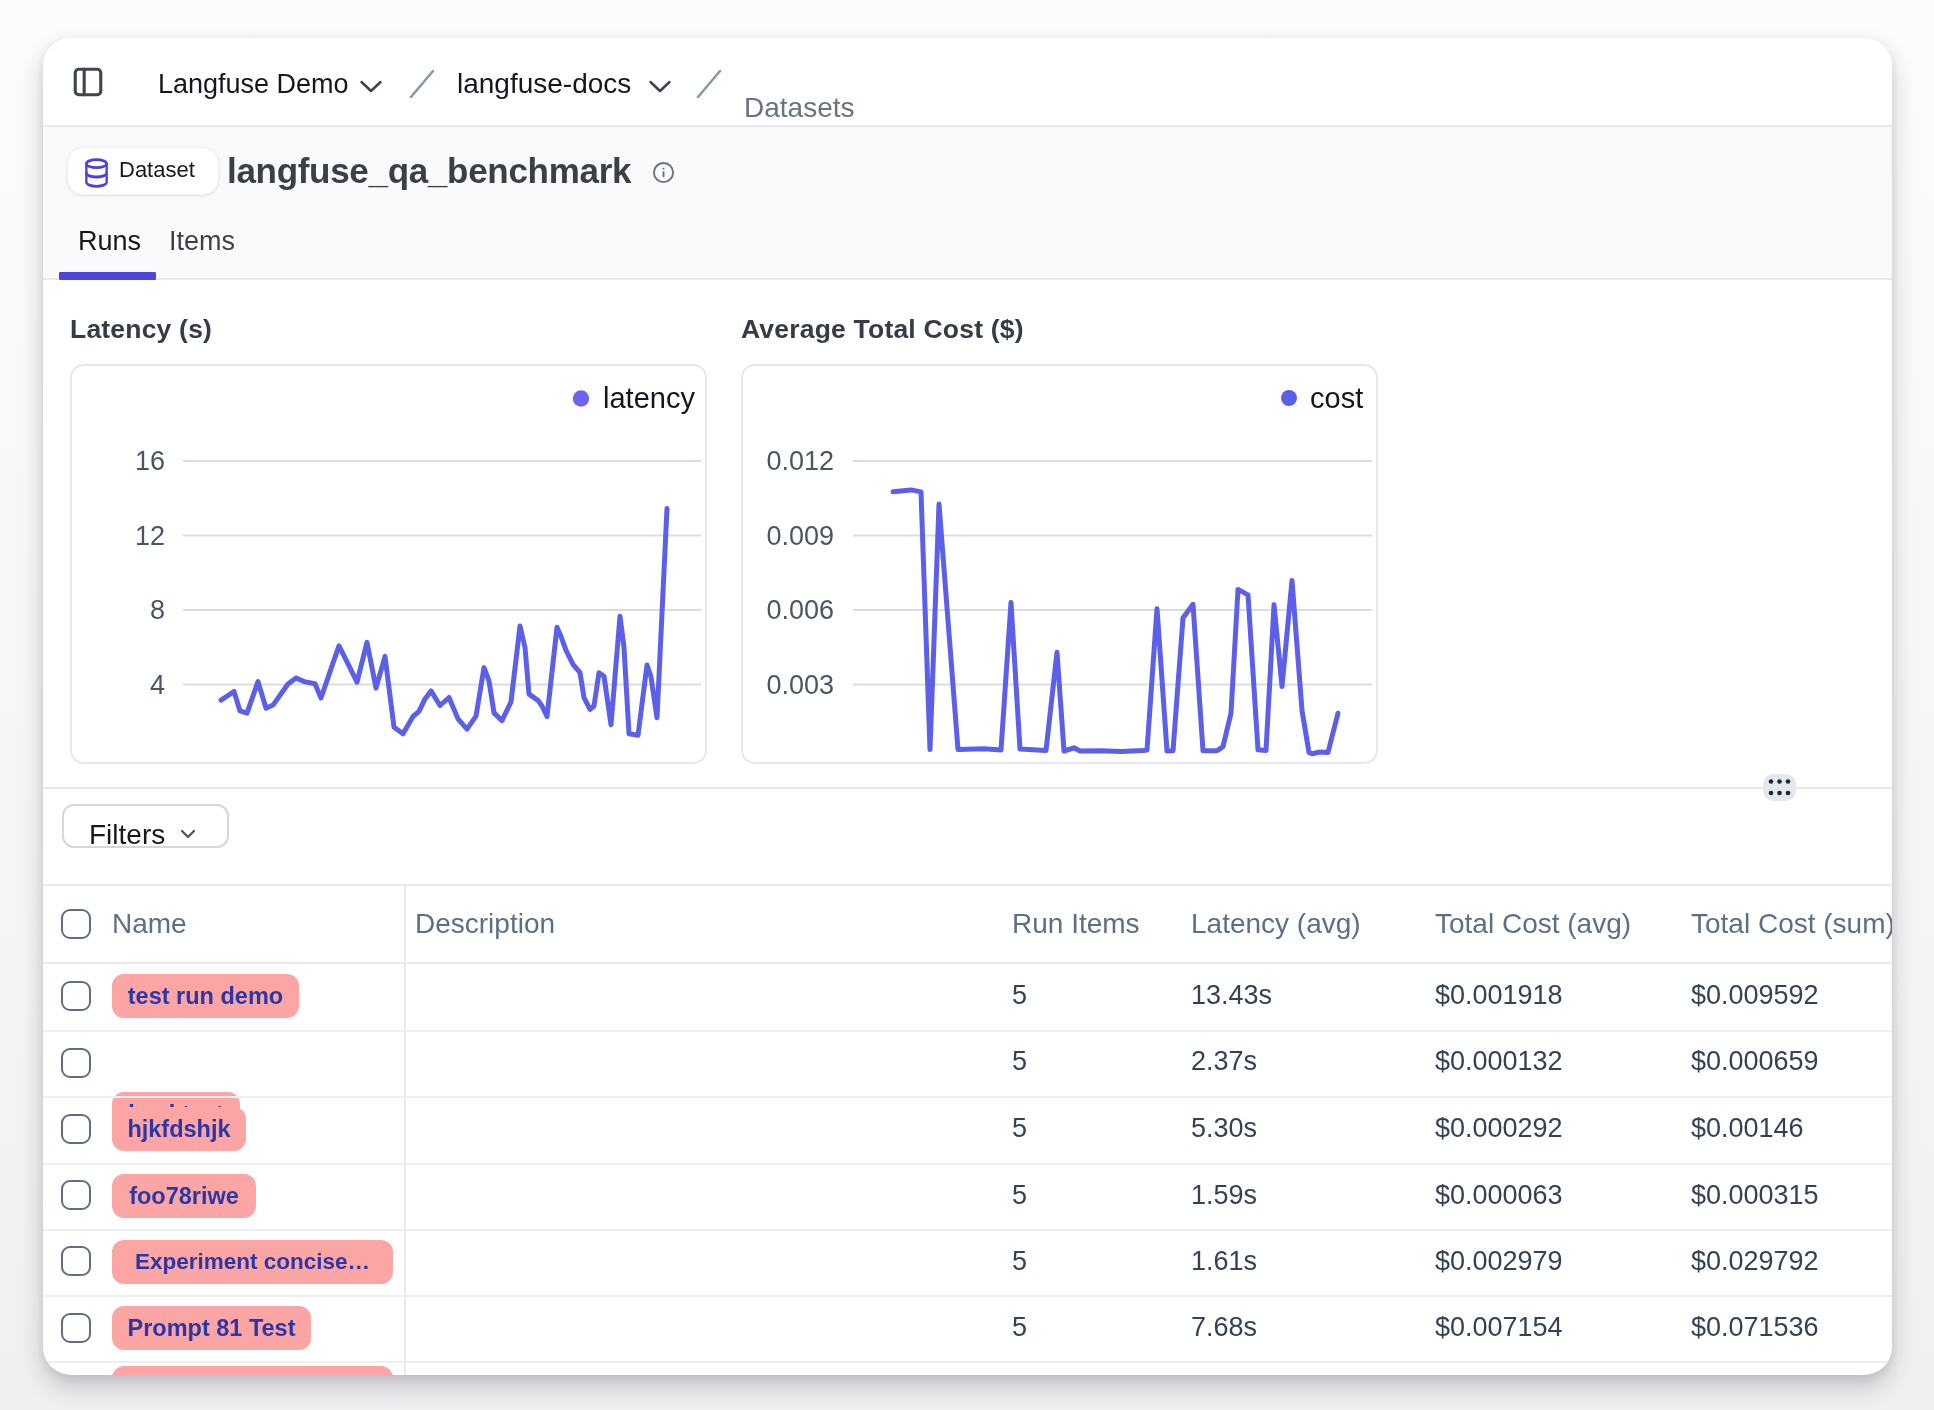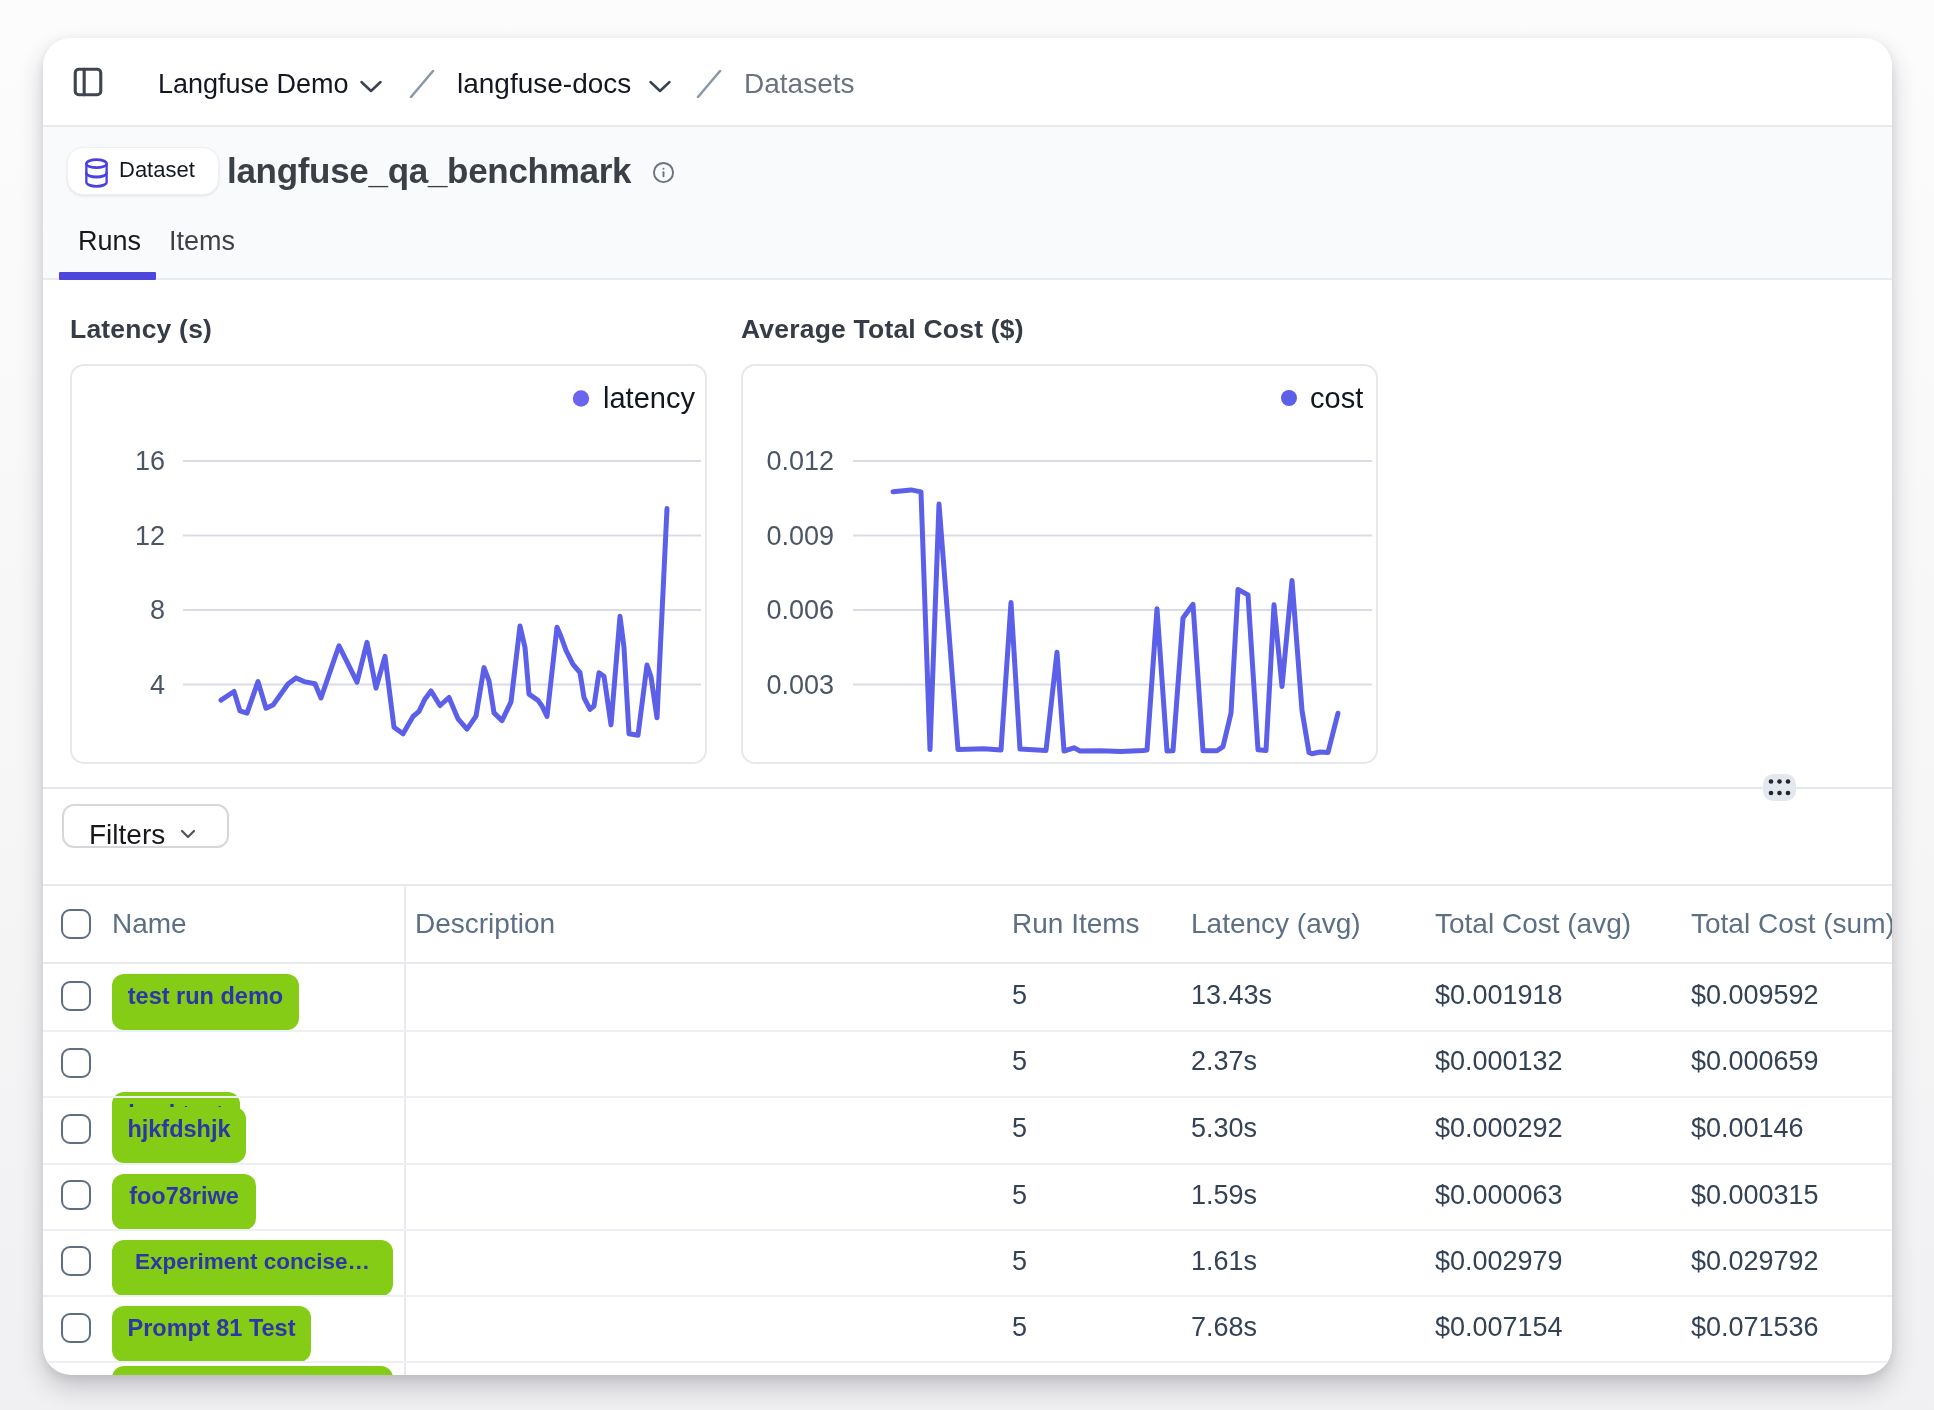--- a/index.html
+++ b/index.html
@@ -10,21 +10,21 @@
   }
   .abs { position:absolute; }
   #card {
     position:absolute; left:43px; top:38px; width:1849px; height:1337px;
     background:#fff; border-radius:28px; overflow:hidden;
     box-shadow:0 12px 24px rgba(35,38,50,.22), 0 3px 8px rgba(35,38,50,.08);
   }
   
   #topbar { position:absolute; left:0; top:0; width:100%; height:89px; background:#fff; border-bottom:2px solid #e8eaee; }
   .crumb { position:absolute; font-size:28px; color:#131722; white-space:nowrap; }
-  .crumb.gray { color:#6b7280; }
+  .crumb.gray { color:#6b7280;margin-top:24px; }
   
   #strip { position:absolute; left:0; top:89px; width:100%; height:153px; background:#f9fafb; border-bottom:2px solid #e8eaee; }
   #pill { position:absolute; left:24px; top:109px; width:152px; height:48px; background:#fff; border-radius:16px; border:1.5px solid #eef0f3; box-shadow:0 1px 3px rgba(15,23,42,.10); }
   #dstitle { position:absolute; left:184px; top:113px; font-size:35px; font-weight:700; color:#3b3f46; letter-spacing:-.3px; }
   .tab { position:absolute; font-size:27px; color:#18181b; }
   #tabline { position:absolute; left:16px; top:234px; width:97px; height:8px; background:#4e46dc; border-radius:1px; }
   
   .ctitle { position:absolute; font-size:26.5px; font-weight:600; color:#363c45; letter-spacing:.2px; }
   .chartbox { position:absolute; top:326px; width:637px; height:400px; border:2px solid #e6e8ec; border-radius:14px; background:#fff; }
   
@@ -34,21 +34,21 @@
   #filters { position:absolute; left:19px; top:766px; width:167px; height:44px; border:2px solid #d6d6db; border-radius:12px; background:#fff; }
   #filters span { position:absolute; left:25px; top:13px; font-size:28px; font-weight:500; color:#18181b; }
   
   #thead-top { position:absolute; left:0; top:846px; width:100%; height:2px; background:#e8eaee; }
   #thead-bot { position:absolute; left:0; top:924px; width:100%; height:2px; background:#e8eaee; }
   #vline { position:absolute; left:361px; top:848px; width:2px; height:489px; background:#e8eaee; }
   .th { position:absolute; font-size:28px; font-weight:500; color:#5d6f85; white-space:nowrap; }
   .td { position:absolute; font-size:27px; color:#344255; white-space:nowrap; }
   .rowline { position:absolute; left:0; width:100%; height:2px; background:#eceff3; }
   .cb { position:absolute; left:18px; width:30px; height:30px; border:2.6px solid #5f6f81; border-radius:9px; background:#fff; }
-  .badge { position:absolute; left:69px; height:56px; background:#84cc16; border-radius:12px; }
+  .badge { position:absolute; left:69px; height:44px; background:#fca5a5; border-radius:12px; }
   .badge span { display:block; text-align:center; font-size:23.5px; font-weight:700; color:#2d36a6; line-height:44px; }
   svg { display:block; }
 </style>
 </head>
 <body>
 <div id="card">
 
   <div id="topbar"></div>
   <svg class="abs" style="left:28px;top:27px" width="34" height="34" viewBox="0 0 24 24" fill="none" stroke="#3f4450" stroke-width="2.2" stroke-linecap="round" stroke-linejoin="round">
       <rect x="3" y="3" width="18" height="18" rx="2.5"></rect>

